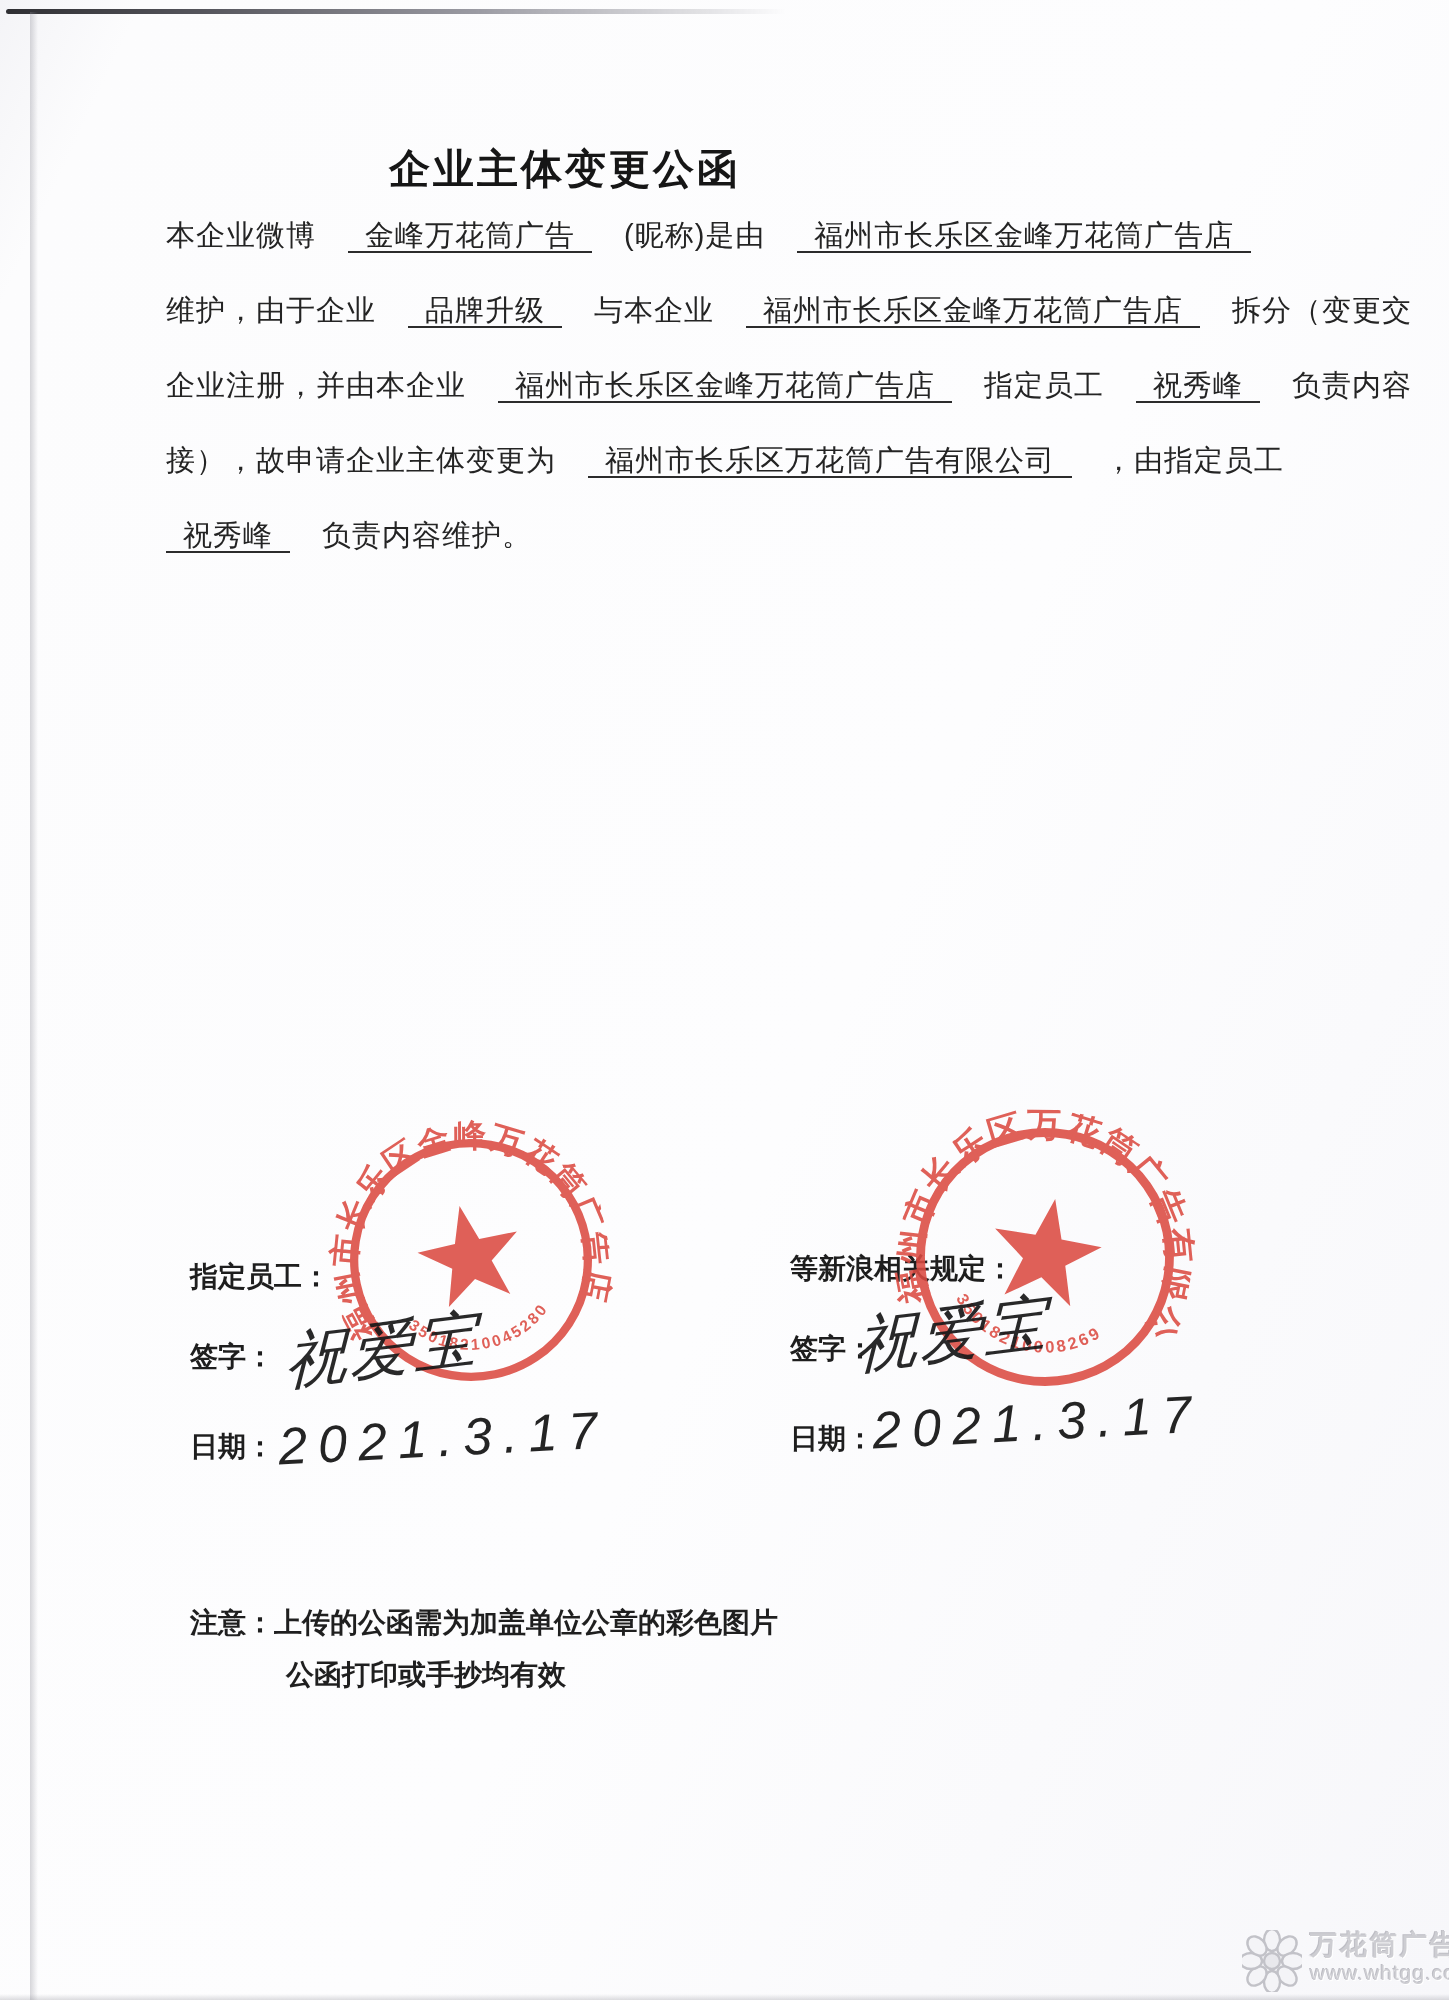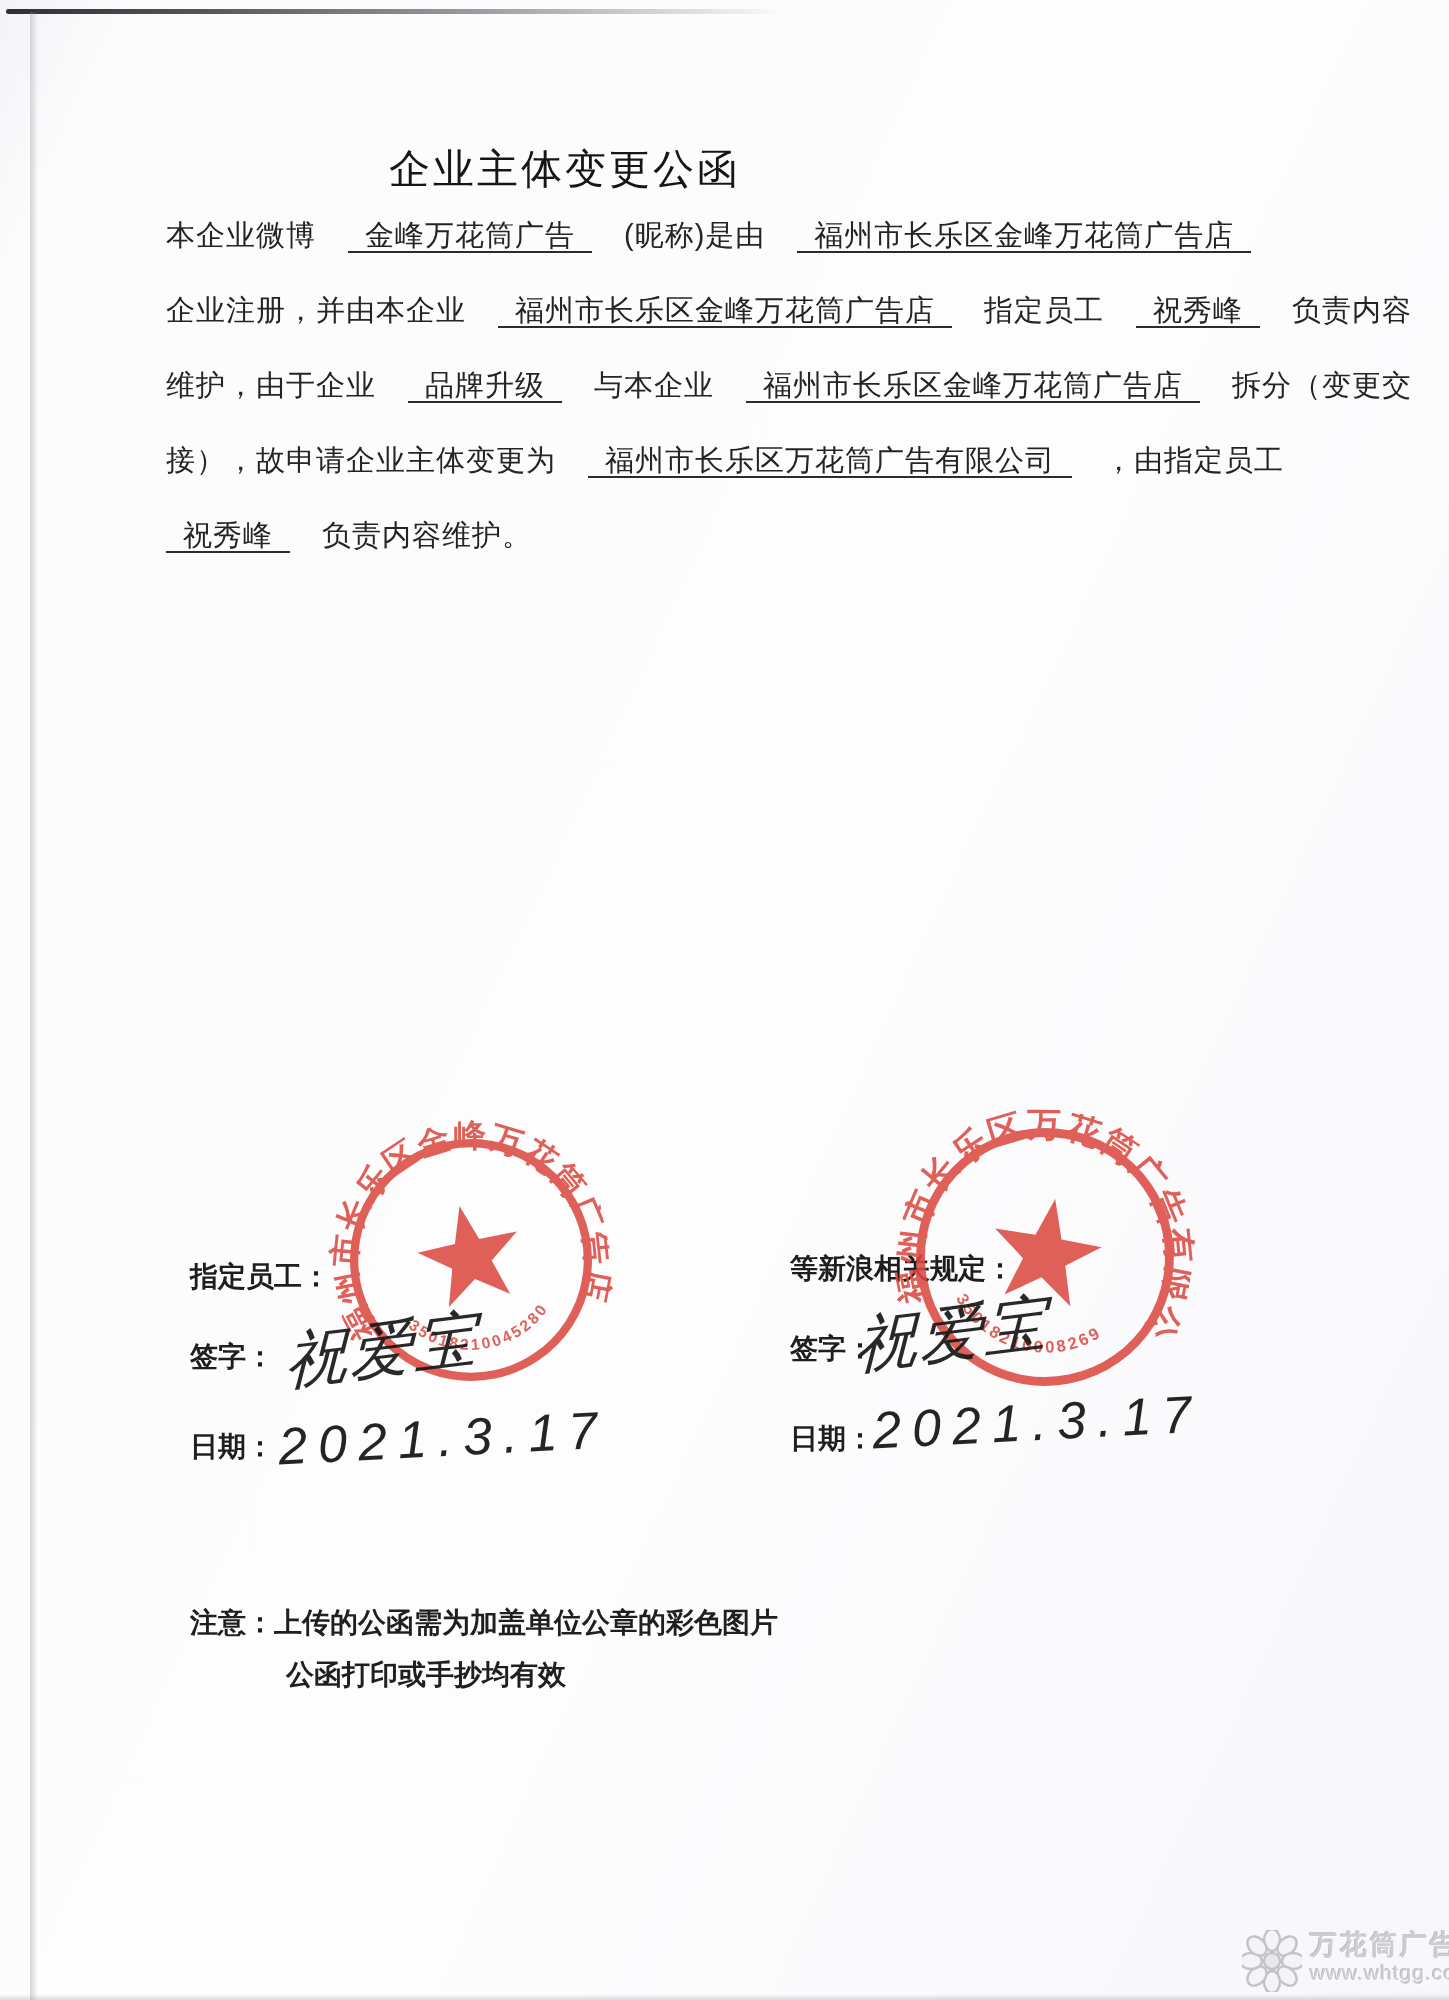--- a/index.html
+++ b/index.html
@@ -12,21 +12,21 @@
   
   .edge-top{position:absolute;left:6px;top:9px;width:780px;height:5px;border-radius:3px;
     background:linear-gradient(to right,#2f2f33 0%,#55555c 25%,#9a9aa2 60%,rgba(200,200,206,0) 100%);
     filter:blur(.6px);}
   .edge-left{position:absolute;left:30px;top:12px;width:8px;height:1988px;
     background:linear-gradient(to right,rgba(140,140,150,.35),rgba(140,140,150,0));}
   .edge-bottom{position:absolute;left:0;bottom:0;width:100%;height:6px;
     background:linear-gradient(to top,rgba(120,120,130,.25),rgba(120,120,130,0));}
 
   .title{position:absolute;left:150px;top:142px;width:830px;text-align:center;
-    font-size:41px;font-weight:normal;letter-spacing:3px;color:#161616;}
+    font-size:41px;font-weight:bold;letter-spacing:3px;color:#161616;}
 
   .para1{position:absolute;left:150px;top:198px;width:1190px;font-size:29px;line-height:75px;
     color:#242424;letter-spacing:1px;white-space:nowrap;}
   .para2{position:absolute;left:150px;top:688px;width:1210px;font-size:27px;line-height:54px;
     color:#242424;letter-spacing:.5px;}
   .seg{margin:0 16px;}
   .blank{padding:0 17px;border-bottom:2px solid #2c2c2c;}
 
   .sign-block{position:absolute;font-size:28px;font-weight:600;color:#1e1e1e;z-index:1;}
   .sb-left{left:190px;top:1258px;}
@@ -69,22 +69,22 @@
 <div class="page">
 
   <div class="edge-top"></div>
   <div class="edge-left"></div>
   <div class="edge-bottom"></div>
 
   <div class="title">企业主体变更公函</div>
 
   <div class="para1" id="para1">
       <div class="bline"><span class="seg">本企业微博</span><span class="seg blank">金峰万花筒广告</span><span class="seg">(昵称)是由</span><span class="seg blank">福州市长乐区金峰万花筒广告店</span></div>
+      <div class="bline"><span class="seg">维护，由于企业</span><span class="seg blank">品牌升级</span><span class="seg">与本企业</span><span class="seg blank">福州市长乐区金峰万花筒广告店</span><span class="seg">拆分（变更交</span></div>
       <div class="bline"><span class="seg">企业注册，并由本企业</span><span class="seg blank">福州市长乐区金峰万花筒广告店</span><span class="seg">指定员工</span><span class="seg blank">祝秀峰</span><span class="seg">负责内容</span></div>
-      <div class="bline"><span class="seg">维护，由于企业</span><span class="seg blank">品牌升级</span><span class="seg">与本企业</span><span class="seg blank">福州市长乐区金峰万花筒广告店</span><span class="seg">拆分（变更交</span></div>
       <div class="bline"><span class="seg">接），故申请企业主体变更为</span><span class="seg blank">福州市长乐区万花筒广告有限公司</span><span class="seg">，由指定员工</span></div>
       <div class="bline"><span class="seg blank">祝秀峰</span><span class="seg">负责内容维护。</span></div>
     </div>
 
   <div class="sign-block sb-left">
     <div class="sb-row row-label">指定员工：</div>
     <div class="sb-row row-sign">签字：</div>
     <div class="sb-row row-date">日期：</div>
   </div>
 

